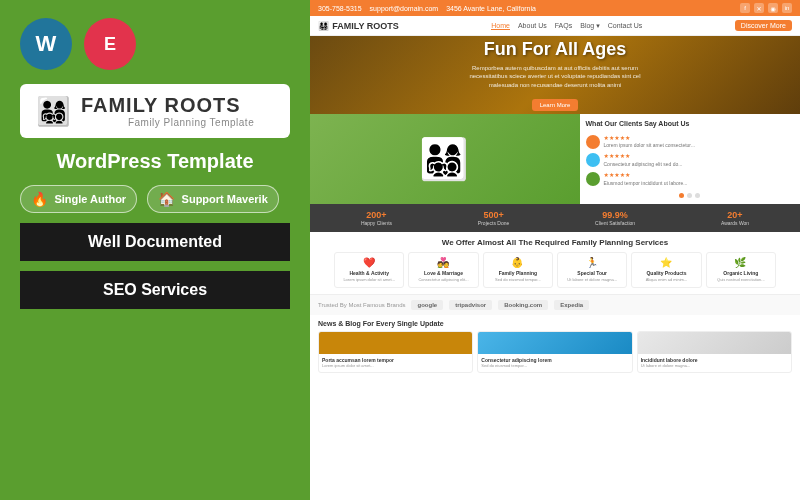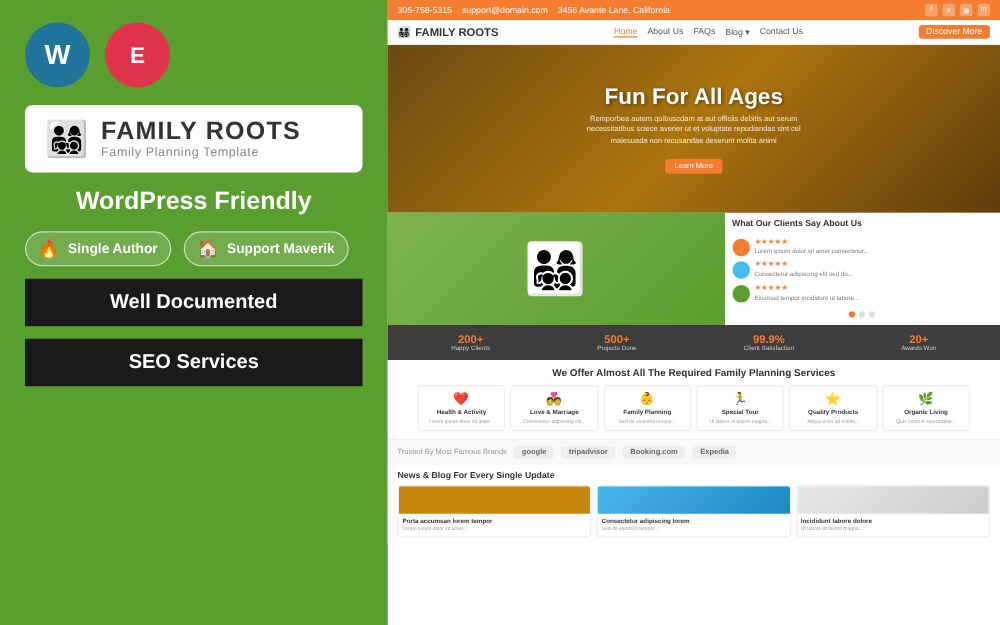--- a/index.html
+++ b/index.html
@@ -69,20 +69,21 @@
     .logo-title {
       font-size: 20px;
       font-weight: 900;
       color: #333;
       letter-spacing: 1px;
     }
     .logo-subtitle {
       font-size: 10px;
       color: #888;
       letter-spacing: 0.5px;
+      margin-left: 47px;
     }
 
     .wp-template-label {
       color: white;
       font-size: 20px;
       font-weight: 700;
       text-align: center;
       margin: 2px 0;
     }
 
@@ -176,21 +177,21 @@
       background: #f47d30;
       color: white;
       font-size: 7px;
       padding: 2px 6px;
       border-radius: 3px;
     }
 
     
     .hero-section {
       background: linear-gradient(rgba(80,50,20,0.55), rgba(80,50,20,0.55)), #8b6914;
-      height: 134px;
+      height: 78px;
       display: flex;
       align-items: center;
       justify-content: center;
       flex-direction: column;
       color: white;
       text-align: center;
       position: relative;
       overflow: hidden;
     }
     .hero-bg-img {
@@ -425,21 +426,21 @@
   </div>
 
   <div class="logo-box">
     <div class="logo-icon">👨‍👩‍👧‍👦</div>
     <div class="logo-text-block">
       <span class="logo-title">FAMILY ROOTS</span>
       <span class="logo-subtitle">Family Planning Template</span>
     </div>
   </div>
 
-  <div class="wp-template-label">WordPress Friendly</div>
+  <div class="wp-template-label">WordPress Template</div>
 
   <div class="badges-row">
     <div class="badge">
       <span class="badge-icon">🔥</span>
       <span>Single Author</span>
     </div>
     <div class="badge">
       <span class="badge-icon">🏠</span>
       <span>Support Maverik</span>
     </div>

